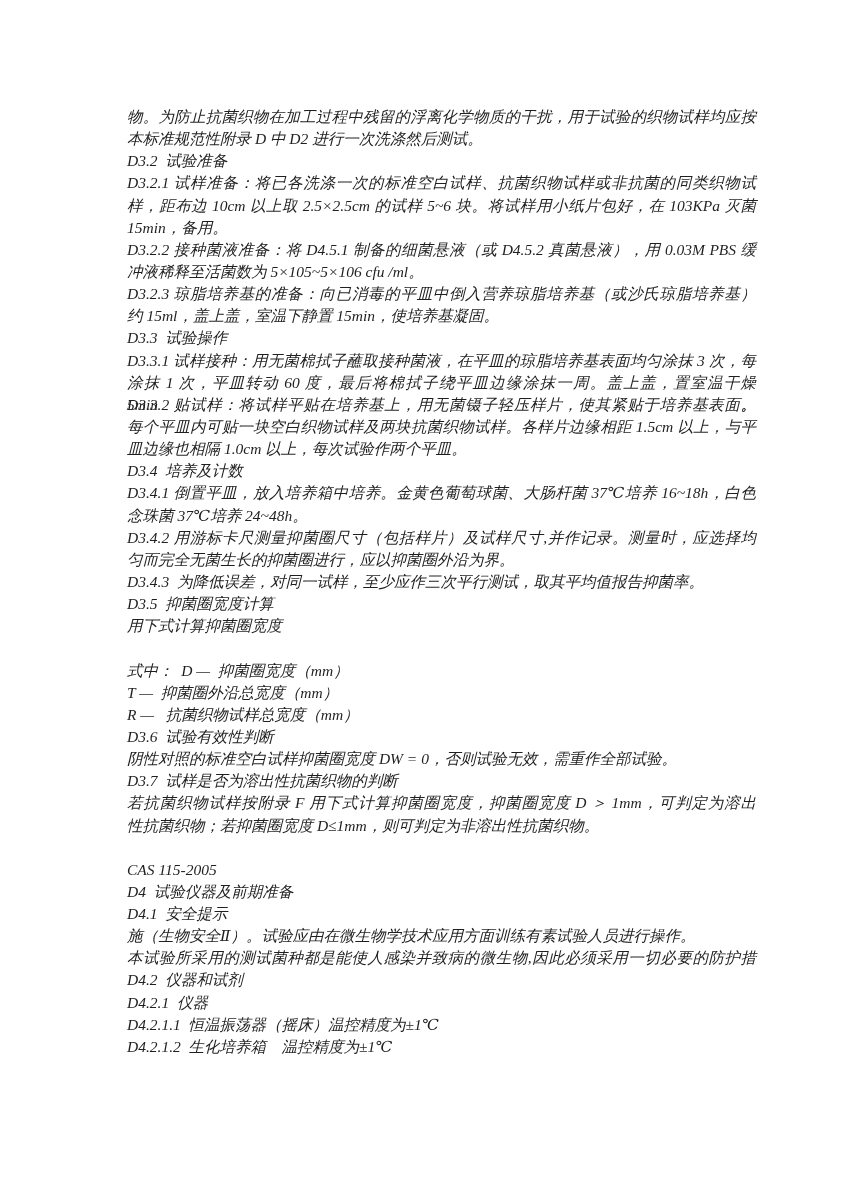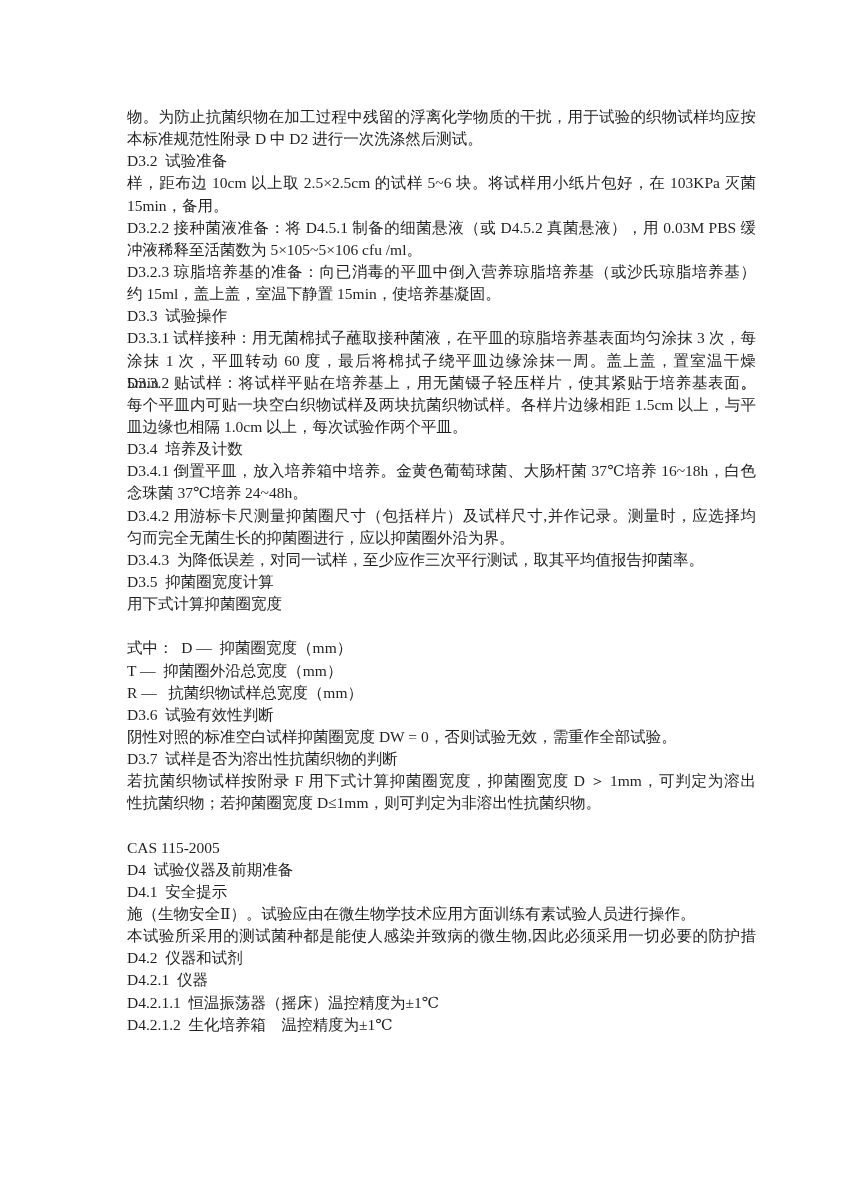--- a/index.html
+++ b/index.html
@@ -32,25 +32,26 @@
   .line.f {                      
     white-space: normal;
     text-align: justify;
     text-align-last: justify;
   }
   .line.blank { }
 </style>
 </head>
 <body>
 
-<div class="page" style="background: rgb(255, 255, 255);">
+<div class="page" style="background: rgb(255, 255, 255); font-style: italic;">
   <div class="text-block" id="text-block" style="color: rgb(31, 31, 31);">
       <div class="line f">物。为防止抗菌织物在加工过程中残留的浮离化学物质的干扰，用于试验的织物试样均应按</div>
       <div class="line">本标准规范性附录 D 中 D2 进行一次洗涤然后测试。</div>
       <div class="line">D3.2  试验准备</div>
+      <div class="line f">D3.2.1 试样准备：将已各洗涤一次的标准空白试样、抗菌织物试样或非抗菌的同类织物试</div>
       <div class="line f">样，距布边 10cm 以上取 2.5×2.5cm 的试样 5~6 块。将试样用小纸片包好，在 103KPa 灭菌</div>
       <div class="line">15min，备用。</div>
       <div class="line f">D3.2.2 接种菌液准备：将 D4.5.1 制备的细菌悬液（或 D4.5.2 真菌悬液），用 0.03M PBS 缓</div>
       <div class="line">冲液稀释至活菌数为 5×105~5×106 cfu /ml。</div>
       <div class="line f">D3.2.3 琼脂培养基的准备：向已消毒的平皿中倒入营养琼脂培养基（或沙氏琼脂培养基）</div>
       <div class="line">约 15ml，盖上盖，室温下静置 15min，使培养基凝固。</div>
       <div class="line">D3.3  试验操作</div>
       <div class="line f">D3.3.1 试样接种：用无菌棉拭子蘸取接种菌液，在平皿的琼脂培养基表面均匀涂抹 3 次，每</div>
       <div class="line f">涂抹 1 次，平皿转动 60 度，最后将棉拭子绕平皿边缘涂抹一周。盖上盖，置室温干燥 5min。</div>
       <div class="line f">D3.3.2 贴试样：将试样平贴在培养基上，用无菌镊子轻压样片，使其紧贴于培养基表面。</div>

